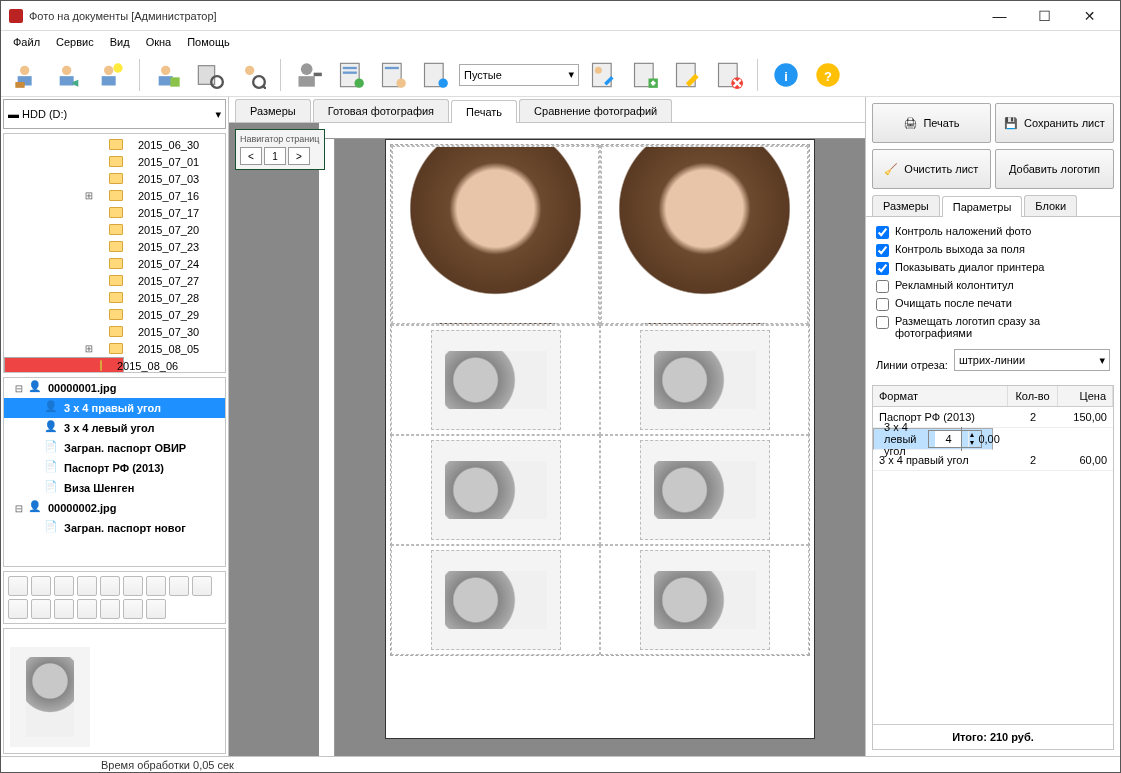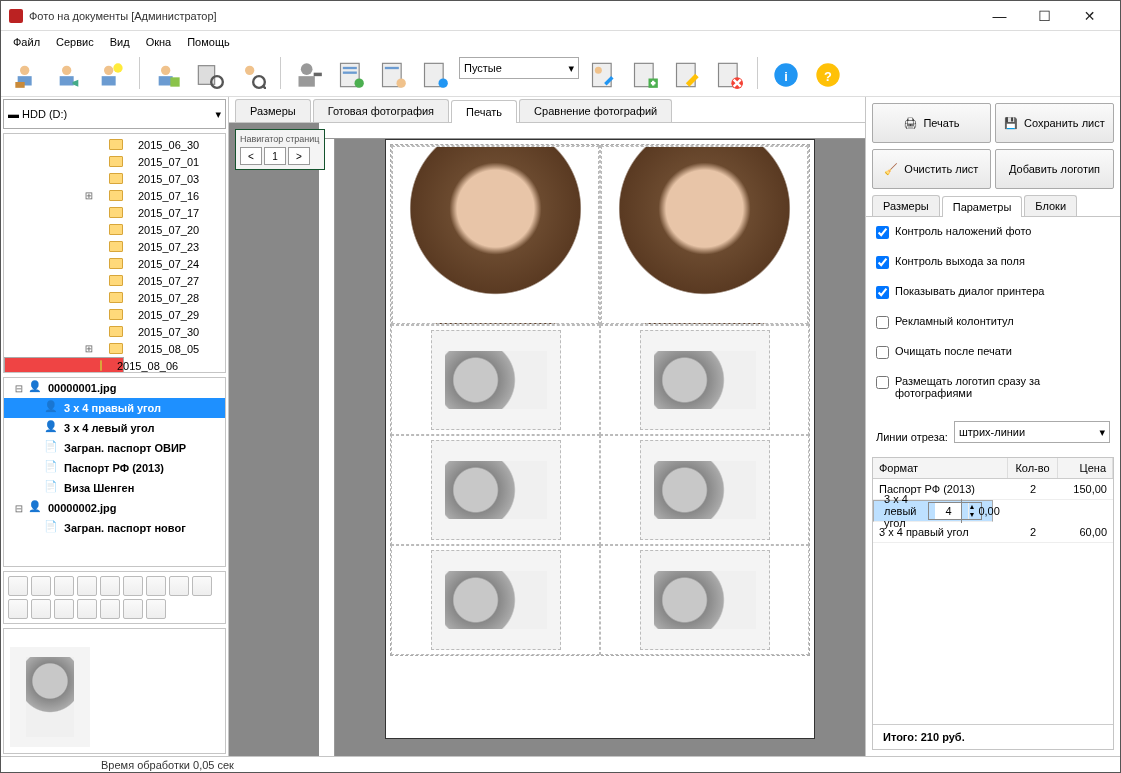--- a/index.html
+++ b/index.html
@@ -3,21 +3,21 @@
 <meta charset="utf-8">
 <style>
 *{box-sizing:border-box;margin:0;padding:0;font-family:Tahoma,Segoe UI,sans-serif;font-size:11px}
 body{background:#fff;width:1121px;height:773px;overflow:hidden;display:flex;flex-direction:column;border:1px solid #555}
 .titlebar{height:30px;background:#fff;display:flex;align-items:center;padding:0 8px;border-bottom:1px solid #ddd}
 .titlebar .appicon{width:14px;height:14px;background:#b22;border-radius:2px;margin-right:6px}
 .titlebar .title{flex:1;color:#333}
 .winbtn{width:45px;height:28px;display:flex;align-items:center;justify-content:center;font-size:14px;color:#222}
 .menubar{height:22px;display:flex;align-items:center;padding:0 6px;gap:4px}
 .menubar span{padding:2px 6px;cursor:default}
-.toolbar{height:44px;display:flex;align-items:flex-start;padding:4px 8px;gap:6px;border-bottom:1px solid #ddd}
+.toolbar{height:44px;display:flex;align-items:center;padding:4px 8px;gap:6px;border-bottom:1px solid #ddd}
 .tbtn{width:36px;height:36px;display:flex;align-items:center;justify-content:center;border:1px solid transparent;border-radius:2px}
 .tbtn svg{width:28px;height:28px}
 .divider{width:1px;height:32px;background:#ccc;margin:0 4px}
 .sel{height:22px;border:1px solid #aaa;background:#fff;padding:0 4px;display:flex;align-items:center;width:120px;justify-content:space-between}
 .content{flex:1;display:flex;overflow:hidden}
 .leftcol{width:228px;display:flex;flex-direction:column;border-right:1px solid #c5c5c5;background:#fff}
 .drivesel{height:30px;border:1px solid #aaa;margin:2px;display:flex;align-items:center;padding:0 4px;justify-content:space-between}
 .tree{flex:0 0 240px;border:1px solid #c5c5c5;margin:2px;overflow:hidden;position:relative}
 .tree-inner{padding:2px 0}
 .tree .node{display:flex;align-items:center;height:17px;padding-left:80px;gap:15px}
@@ -46,35 +46,35 @@
 .page-inner{flex:1;background:#888;padding:0;position:relative;display:flex;justify-content:center}
 .page{width:430px;height:600px;background:#fff;border:1px solid #333;margin-top:0}
 .page-grid{display:grid;grid-template-columns:1fr 1fr;grid-template-rows:180px 110px 110px 110px;border:1px dashed #aaa;margin:4px}
 .page-grid div{border:1px dashed #bbb;display:flex;align-items:center;justify-content:center;overflow:hidden}
 .rightcol{width:255px;display:flex;flex-direction:column;background:#fff;border-left:1px solid #c5c5c5}
 .btnrow{display:flex;gap:4px;padding:6px}
 .bigbtn{flex:1;height:40px;border:1px solid #aaa;background:linear-gradient(#fafafa,#e8e8e8);display:flex;align-items:center;justify-content:center;gap:6px;font-size:11px;border-radius:2px;text-align:center;line-height:1.1}
 .rtabs{display:flex;padding:0 6px;gap:2px;border-bottom:1px solid #c5c5c5}
 .rtab{padding:4px 10px;border:1px solid #c5c5c5;border-bottom:none;background:#f0f0f0;border-radius:3px 3px 0 0}
 .rtab.active{background:#fff;position:relative;top:1px}
-.params{padding:8px 10px;display:flex;flex-direction:column;gap:16px}
+.params{padding:8px 10px;display:flex;flex-direction:column;gap:4px}
 .chk{display:flex;align-items:flex-start;gap:6px}
 .chk input{margin-top:1px}
 .paramsel{display:flex;align-items:flex-end;gap:6px;margin-top:6px}
 .paramsel .sel{flex:1}
 .ordtable{border:1px solid #c5c5c5;margin:6px;flex:1;display:flex;flex-direction:column}
 .ordtable .hdr{display:flex;background:#f4f4f4;border-bottom:1px solid #ccc}
 .ordtable .hdr div{padding:4px 6px;border-right:1px solid #ddd}
 .ordtable .row{display:flex;border-bottom:1px solid #eee}
 .ordtable .row div{padding:4px 6px}
 .ordtable .row.sel{background:#bde0ff}
 .col-f{flex:1}
 .col-q{width:50px;text-align:center}
 .col-p{width:55px;text-align:right}
-.total{padding:6px 10px;text-align:left;font-weight:bold;border-top:1px solid #ccc}
+.total{padding:6px 10px;text-align:center;font-weight:bold;border-top:1px solid #ccc}
 .statusbar{height:16px;border-top:1px solid #c5c5c5;display:flex;align-items:center;padding:0 100px;font-size:11px;color:#333}
 .picon{width:16px;height:16px;display:inline-block}
 .face-f{width:100%;height:100%;background:radial-gradient(circle at 50% 35%,#e8c5a8 25%,#6b4a2f 30%,#5a3a22 55%,#fff 56%)}
 .face-m{width:100%;height:100%;background:#f4f4f4;position:relative;filter:grayscale(1)}
 .face-m::before{content:"";position:absolute;inset:10% 20%;background:radial-gradient(circle at 50% 30%,#d8c5b8 28%,#888 30%,#aaa 50%,#f0f0f0 52%)}
 .spinner{display:inline-flex;border:1px solid #888;height:18px;align-items:center}
 .spinner input{width:26px;border:none;text-align:center;height:16px}
 .spinner .arr{width:14px;display:flex;flex-direction:column;border-left:1px solid #888}
 .spinner .arr span{height:8px;font-size:7px;text-align:center;line-height:8px;background:#eee}
 .exp{width:10px;text-align:center;color:#666;font-size:10px}

